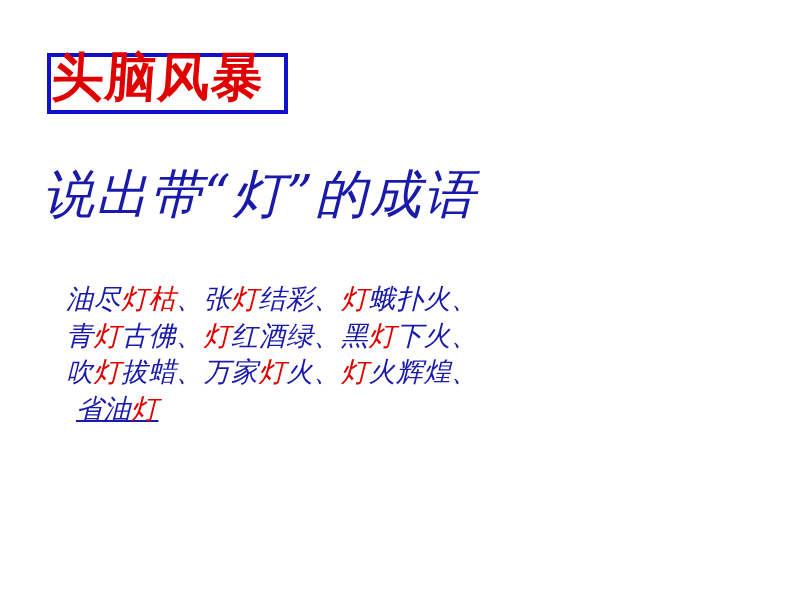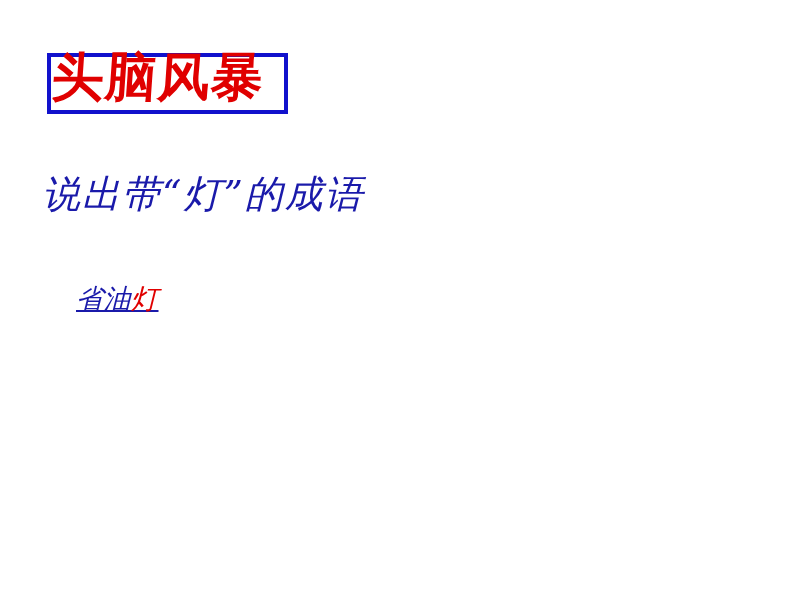--- a/index.html
+++ b/index.html
@@ -46,21 +46,21 @@
     white-space: nowrap;
     transform: skewX(-4deg);
   }
 
   
   #subtitle {
     position: absolute;
     left: 42px;
     top: 163px;
     font-family: "DejaVu Serif", "Liberation Serif", serif;
-    font-size: 38px;
+    font-size: 52px;
     line-height: 62px;
     color: #1a1aaa;
     white-space: nowrap;
     font-style: italic;
     letter-spacing: 2px;
   }
 
   
   #idiom-body {
     position: absolute;
@@ -90,16 +90,19 @@
 
 <div id="slide">
 
   <div id="title-box"></div>
 
   <div id="title-text">头脑风暴</div>
 
   <div id="subtitle">说出带“灯”的成语</div>
 
   <div id="idiom-body">
+      <span class="idiom-line"><span class="seg-blue">油尽</span><span class="seg-red">灯</span><span class="seg-red">枯</span><span class="seg-blue">、张</span><span class="seg-red">灯</span><span class="seg-blue">结彩、</span><span class="seg-red">灯</span><span class="seg-blue">蛾扑火、</span></span>
+      <span class="idiom-line"><span class="seg-blue">青</span><span class="seg-red">灯</span><span class="seg-blue">古佛、</span><span class="seg-red">灯</span><span class="seg-blue">红酒绿、黑</span><span class="seg-red">灯</span><span class="seg-blue">下火、</span></span>
+      <span class="idiom-line"><span class="seg-blue">吹</span><span class="seg-red">灯</span><span class="seg-blue">拔蜡、万家</span><span class="seg-red">灯</span><span class="seg-blue">火、</span><span class="seg-red">灯</span><span class="seg-blue">火辉煌、</span></span>
       <span class="idiom-line indent"><span class="seg-blue">省油</span><span class="seg-red">灯</span></span>
     </div>
 
 </div>
 
 </body></html>

